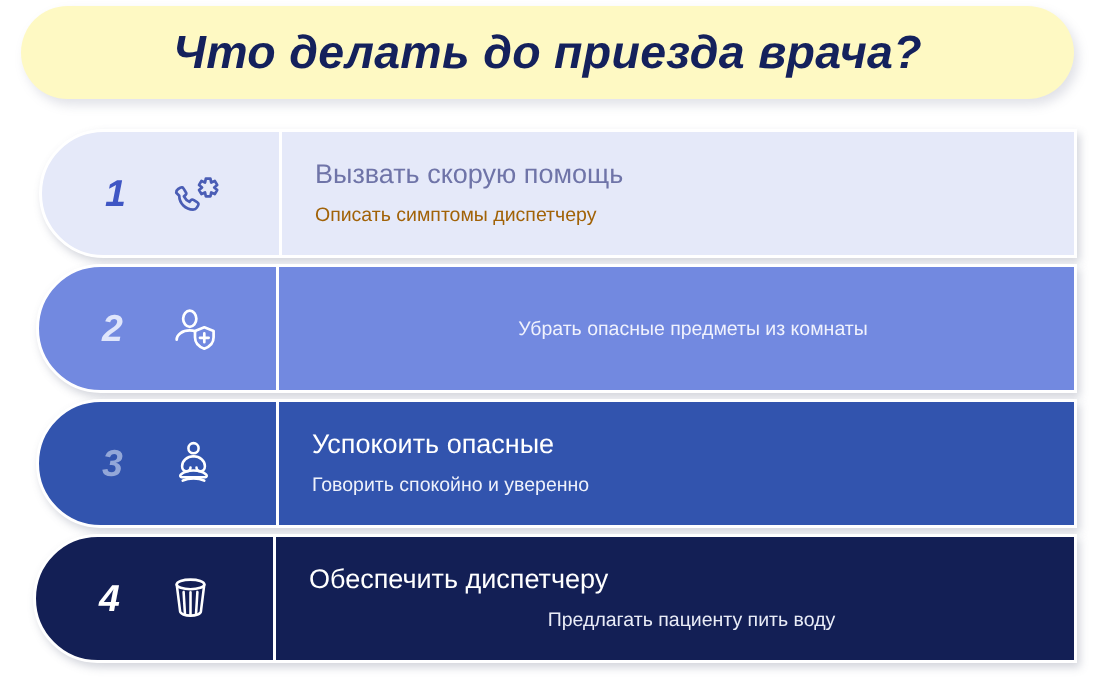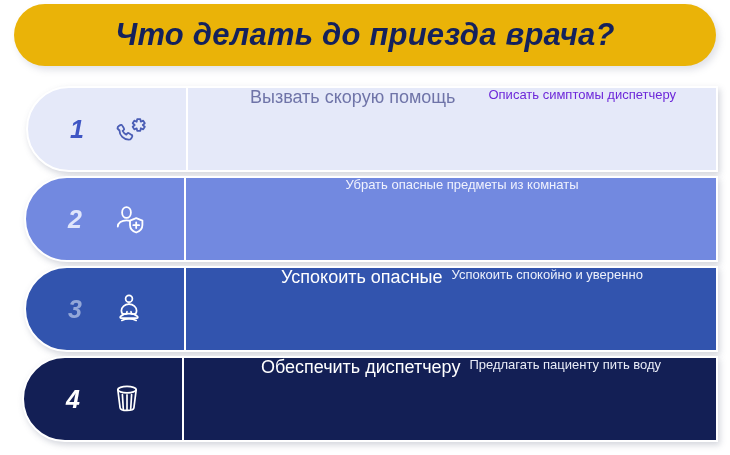--- a/index.html
+++ b/index.html
@@ -15,21 +15,21 @@
     position: relative;
   }
 
   
   .header-banner {
     position: absolute;
     left: 14px;
     top: 4px;
     width: 702px;
     height: 62px;
-    background: #eab308;
+    background: #fef9c3;
     border-radius: 31px;
     box-shadow: 3px 4px 7px rgba(120,125,150,0.22);
     display: flex;
     align-items: center;
     justify-content: center;
   }
   .header-title {
     font-style: italic;
     font-weight: bold;
     font-size: 31px;
@@ -96,37 +96,37 @@
   }
   .step-icon svg { display: block; }
   .r1 .step-icon svg { stroke: #4a5db5; }
   .r2 .step-icon svg,
   .r3 .step-icon svg,
   .r4 .step-icon svg { stroke: #ffffff; }
 
   .step-body {
     flex: 1 1 auto;
     display: flex;
-    flex-direction: row;
+    flex-direction: column;
     justify-content: center;
     padding-left: 22px;
     gap: 9px;
   }
   .step-title {
     font-size: 18px;
     line-height: 1.1;
   }
   .step-sub {
     font-size: 13px;
     line-height: 1.1;
   }
   .r1 .step-title { color: #6f74a8; }
-  .r1 .step-sub   { color: #6d28d9; margin-left: 24px; }
+  .r1 .step-sub   { color: #a16207; }
   .r2 .step-title { color: #ffffff; }
-  .r2 .step-sub   { color: #f0f2fd; }
+  .r2 .step-sub   { color: #f0f2fd; text-align: center; }
   .r3 .step-title { color: #ffffff; }
   .r3 .step-sub   { color: #eef1fb; }
   .r4 .step-title { color: #ffffff; }
   .r4 .step-sub   { color: #e9ecf7; text-align: center; }
 </style>
 </head>
 <body>
 
 <div class="header-banner">
   <div class="header-title">Что делать до приезда врача?</div>
@@ -175,21 +175,21 @@
           <circle cx="18" cy="7.8" r="3.4"></circle>
           <path d="M18 13.2c-4.3 0-7.6 2.9-7.6 6.6 0 2 1.3 3.4 3 3.4 1.5 0 2.6-1.1 2.6-2.5"></path>
           <path d="M18 13.2c4.3 0 7.6 2.9 7.6 6.6 0 2-1.3 3.4-3 3.4-1.5 0-2.6-1.1-2.6-2.5"></path>
           <path d="M9.6 25.3c1.9-1.6 5-2.6 8.4-2.6s6.5 1 8.4 2.6c.8.7.5 1.9-.6 1.9H10.2c-1.1 0-1.4-1.2-.6-1.9z"></path>
           <path d="M10.8 29.4c1.8-.9 4.4-1.5 7.2-1.5s5.4.6 7.2 1.5"></path>
         </svg>
       </div>
     </div>
     <div class="step-body">
       <div class="step-title">Успокоить опасные</div>
-      <div class="step-sub">Успокоить спокойно и уверенно</div>
+      <div class="step-sub">Говорить спокойно и уверенно</div>
     </div>
   </div>
 
   <div class="step-row r4">
     <div class="step-left">
       <div class="step-number">4</div>
       <div class="step-icon">
         <svg width="36" height="36" viewBox="0 0 36 36" fill="none" stroke-width="1.7" stroke-linecap="round" stroke-linejoin="round">
           <ellipse cx="18" cy="8.6" rx="9.2" ry="3.2"></ellipse>
           <path d="M8.8 8.6l2.3 18.2c.2 1.4 3.2 2.6 6.9 2.6s6.7-1.2 6.9-2.6l2.3-18.2"></path>

